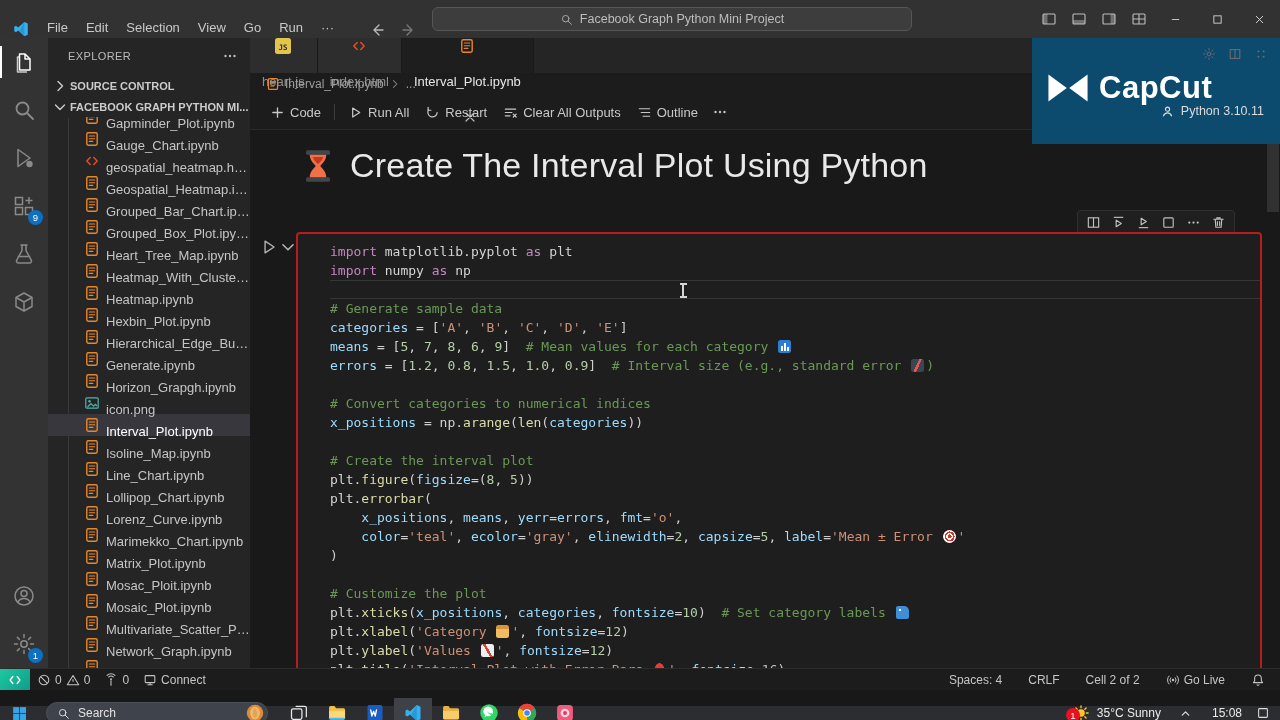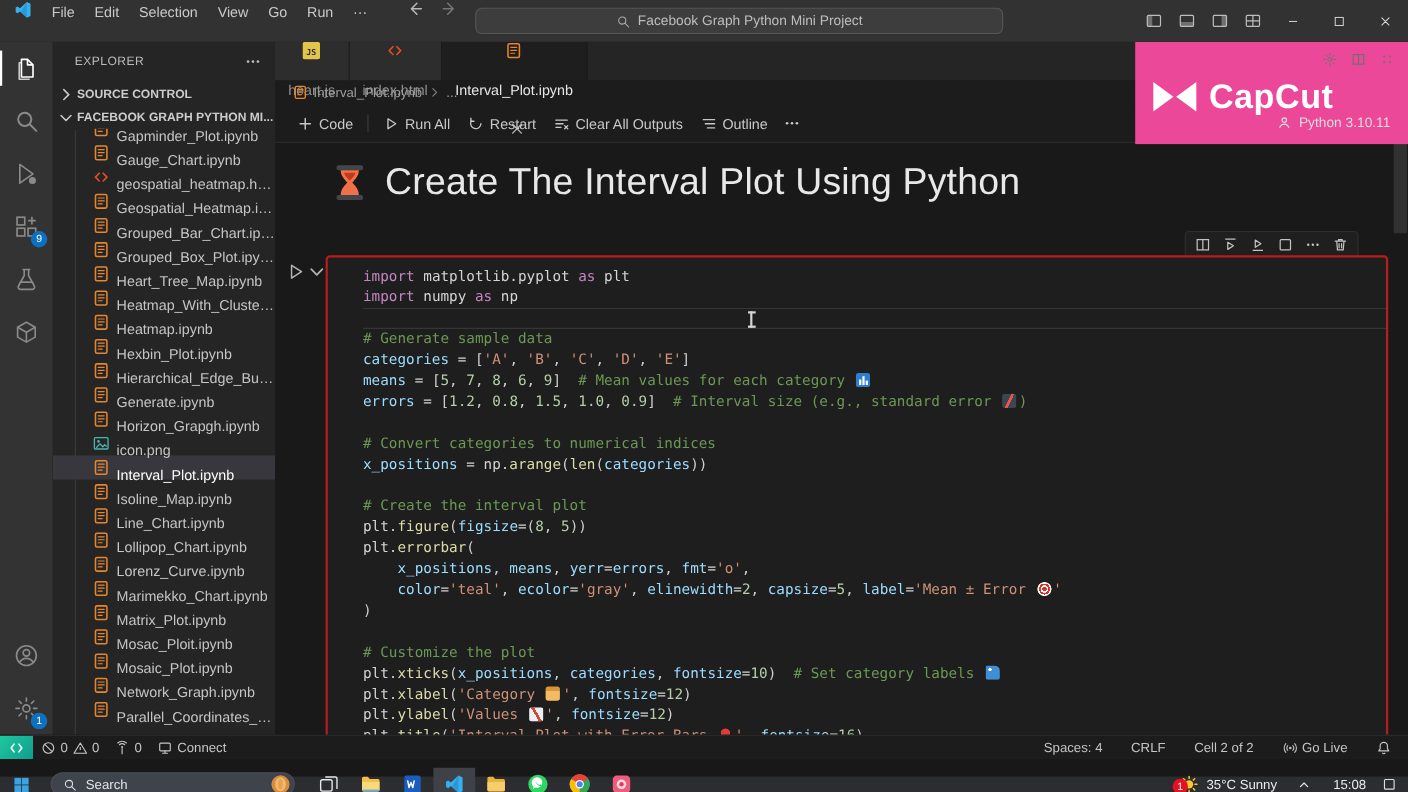--- a/index.html
+++ b/index.html
@@ -2,21 +2,21 @@
 <html><head>
 <meta charset="utf-8">
 <style>
   html,body{margin:0;padding:0;background:#000;}
   *{box-sizing:border-box;}
   #screen{position:relative;width:1280px;height:720px;overflow:hidden;background:#181818;
     font-family:"Liberation Sans",sans-serif;color:#ccc;}
   svg{display:block;width:100%;height:100%;}
 
   
-  .titlebar{position:absolute;top:0;left:0;right:0;height:38px;background:#323233;display:flex;align-items:flex-start;font-size:13px;color:#c9c9c9;z-index:40;}
+  .titlebar{position:absolute;top:0;left:0;right:0;height:38px;background:#323233;display:flex;align-items:flex-end;font-size:13px;color:#c9c9c9;z-index:40;}
   .vsc-logo{width:18px;height:18px;margin:0 8px 0 12px;}
   .menubar{display:flex;align-items:center;}
   .menu{padding:3px 9px;border-radius:5px;white-space:nowrap;}
   .nav-btns{display:flex;gap:16px;margin-left:26px;}
   .nav-btn{width:16px;height:16px;color:#b9b9b9;}
   .nav-btn.dim{opacity:.5;}
   .cmd-center{position:absolute;left:432px;top:7px;width:480px;height:24px;background:#3d3d3e;border:1px solid #565657;border-radius:6px;display:flex;align-items:center;justify-content:center;gap:7px;color:#bdbdbd;font-size:12.5px;}
   .cc-icon{width:13px;height:13px;opacity:.85;}
   .tb-right{margin-left:auto;display:flex;align-items:center;height:100%;}
   .tb-ic{width:30px;height:38px;display:flex;align-items:center;justify-content:center;color:#bdbdbd;}
@@ -105,21 +105,21 @@
 
   .ibeam{position:absolute;left:384px;top:49px;width:2px;height:15px;background:#d5d5d5;}
   .ibeam::before,.ibeam::after{content:'';position:absolute;left:-2.5px;width:7px;height:2px;background:#d5d5d5;}
   .ibeam::before{top:0;}
   .ibeam::after{bottom:0;}
 
   .ed-scroll{position:absolute;top:92px;right:0;bottom:0;width:14px;}
   .ed-scroll .thumb{position:absolute;top:0;right:1px;width:12px;height:82px;background:#454545;opacity:.55;}
 
   
-  .capcut{position:absolute;left:1032px;top:38px;width:248px;height:93px;background:#ec4899;z-index:20;text-align:right;}
+  .capcut{position:absolute;left:1032px;top:38px;width:248px;height:106px;background:#0c4a6e;z-index:20;text-align:right;}
   .cc-tools{position:absolute;top:9px;right:12px;display:flex;gap:12px;color:#6e6e6e;}
   .cc-tool{width:14px;height:14px;}
   .cc-brand{position:absolute;left:14px;top:32px;display:flex;align-items:center;gap:9px;}
   .cc-mark{width:44px;height:32px;}
   .cc-name{font-size:31px;font-weight:700;color:#fff;letter-spacing:.5px;}
 
   
   .statusbar{position:absolute;left:0;right:0;bottom:30px;height:22px;background:#1c1c1d;border-top:1px solid #2c2c2c;display:flex;align-items:center;font-size:12px;color:#c5c5c5;z-index:40;}
   .remote-btn{width:30px;height:100%;background:linear-gradient(135deg,#1ec8a0,#0f9d8c);display:flex;align-items:center;justify-content:center;}
   .remote-btn span{width:14px;height:14px;}
@@ -544,20 +544,29 @@
           </span>
           <span class="file-label">Mosaic_Plot.ipynb</span>
         </div>
         <div class="file-row">
           <span class="file-icon">
             <svg viewBox="0 0 16 16">
               <rect x="2.8" y="1.8" width="10.4" height="12.4" rx="1.4" fill="none" stroke="#e8862c" stroke-width="1.4"></rect>
               <path d="M5.3 5h5.4M5.3 7.7h5.4M5.3 10.4h3.6" stroke="#e8862c" stroke-width="1.1" stroke-linecap="round"></path>
             </svg>
           </span>
+          <span class="file-label">Multivariate_Scatter_Pl...</span>
+        </div>
+        <div class="file-row">
+          <span class="file-icon">
+            <svg viewBox="0 0 16 16">
+              <rect x="2.8" y="1.8" width="10.4" height="12.4" rx="1.4" fill="none" stroke="#e8862c" stroke-width="1.4"></rect>
+              <path d="M5.3 5h5.4M5.3 7.7h5.4M5.3 10.4h3.6" stroke="#e8862c" stroke-width="1.1" stroke-linecap="round"></path>
+            </svg>
+          </span>
           <span class="file-label">Network_Graph.ipynb</span>
         </div>
         <div class="file-row">
           <span class="file-icon">
             <svg viewBox="0 0 16 16">
               <rect x="2.8" y="1.8" width="10.4" height="12.4" rx="1.4" fill="none" stroke="#e8862c" stroke-width="1.4"></rect>
               <path d="M5.3 5h5.4M5.3 7.7h5.4M5.3 10.4h3.6" stroke="#e8862c" stroke-width="1.1" stroke-linecap="round"></path>
             </svg>
           </span>
           <span class="file-label">Parallel_Coordinates_Pl...</span>

